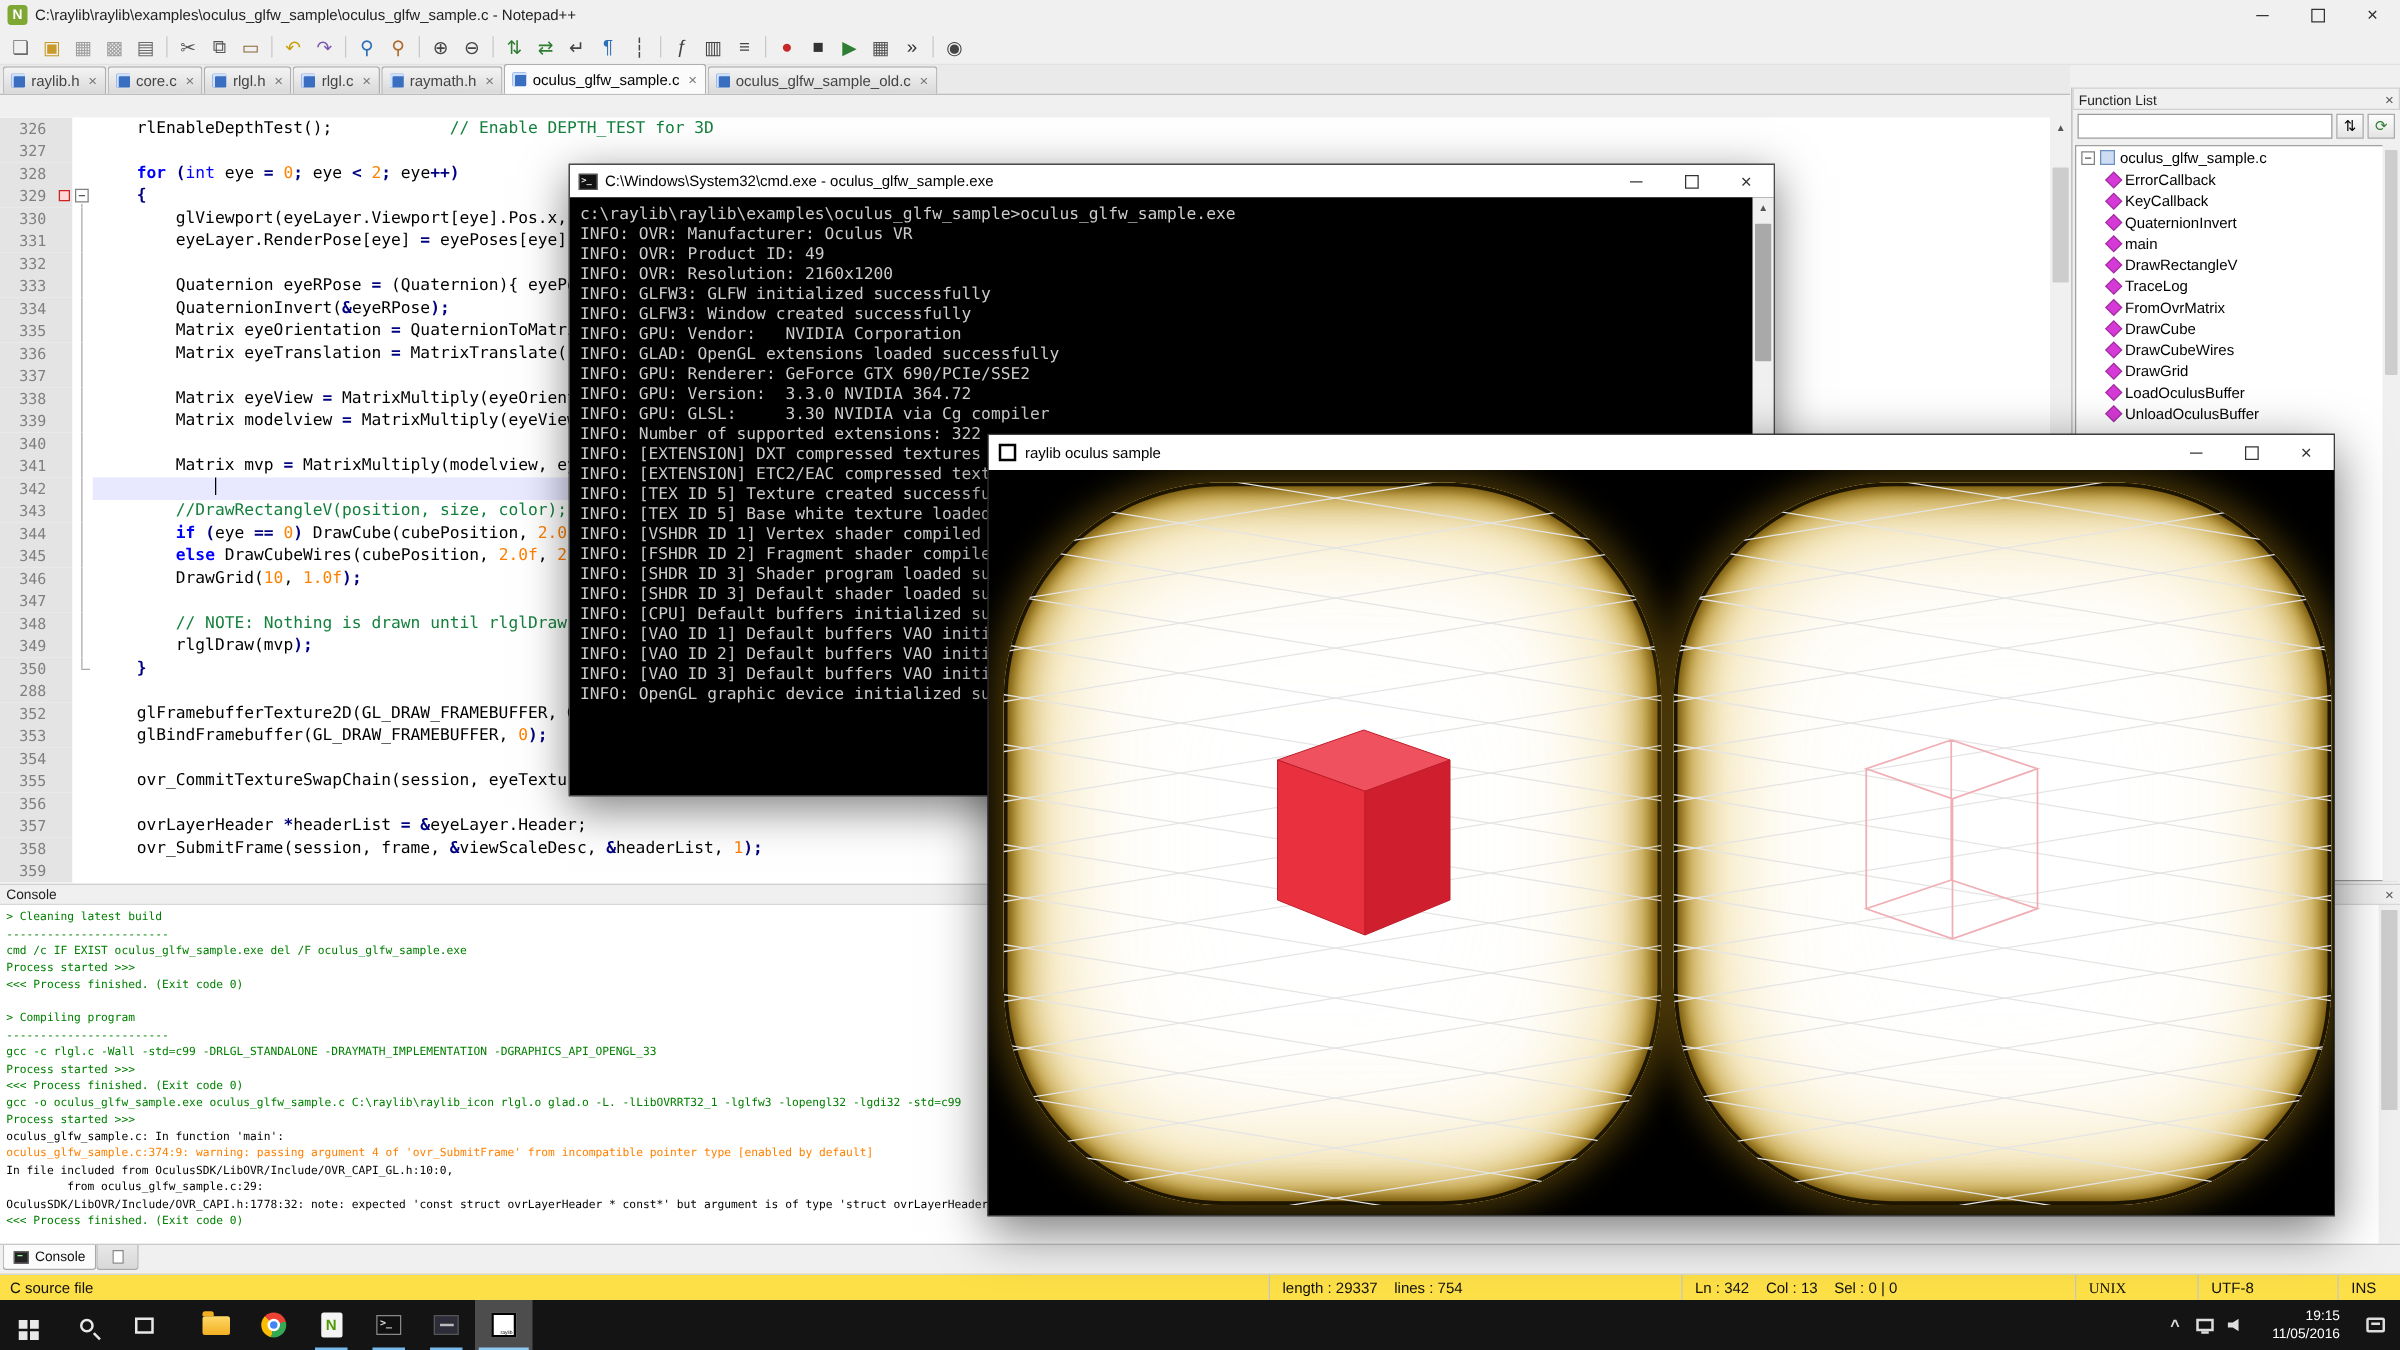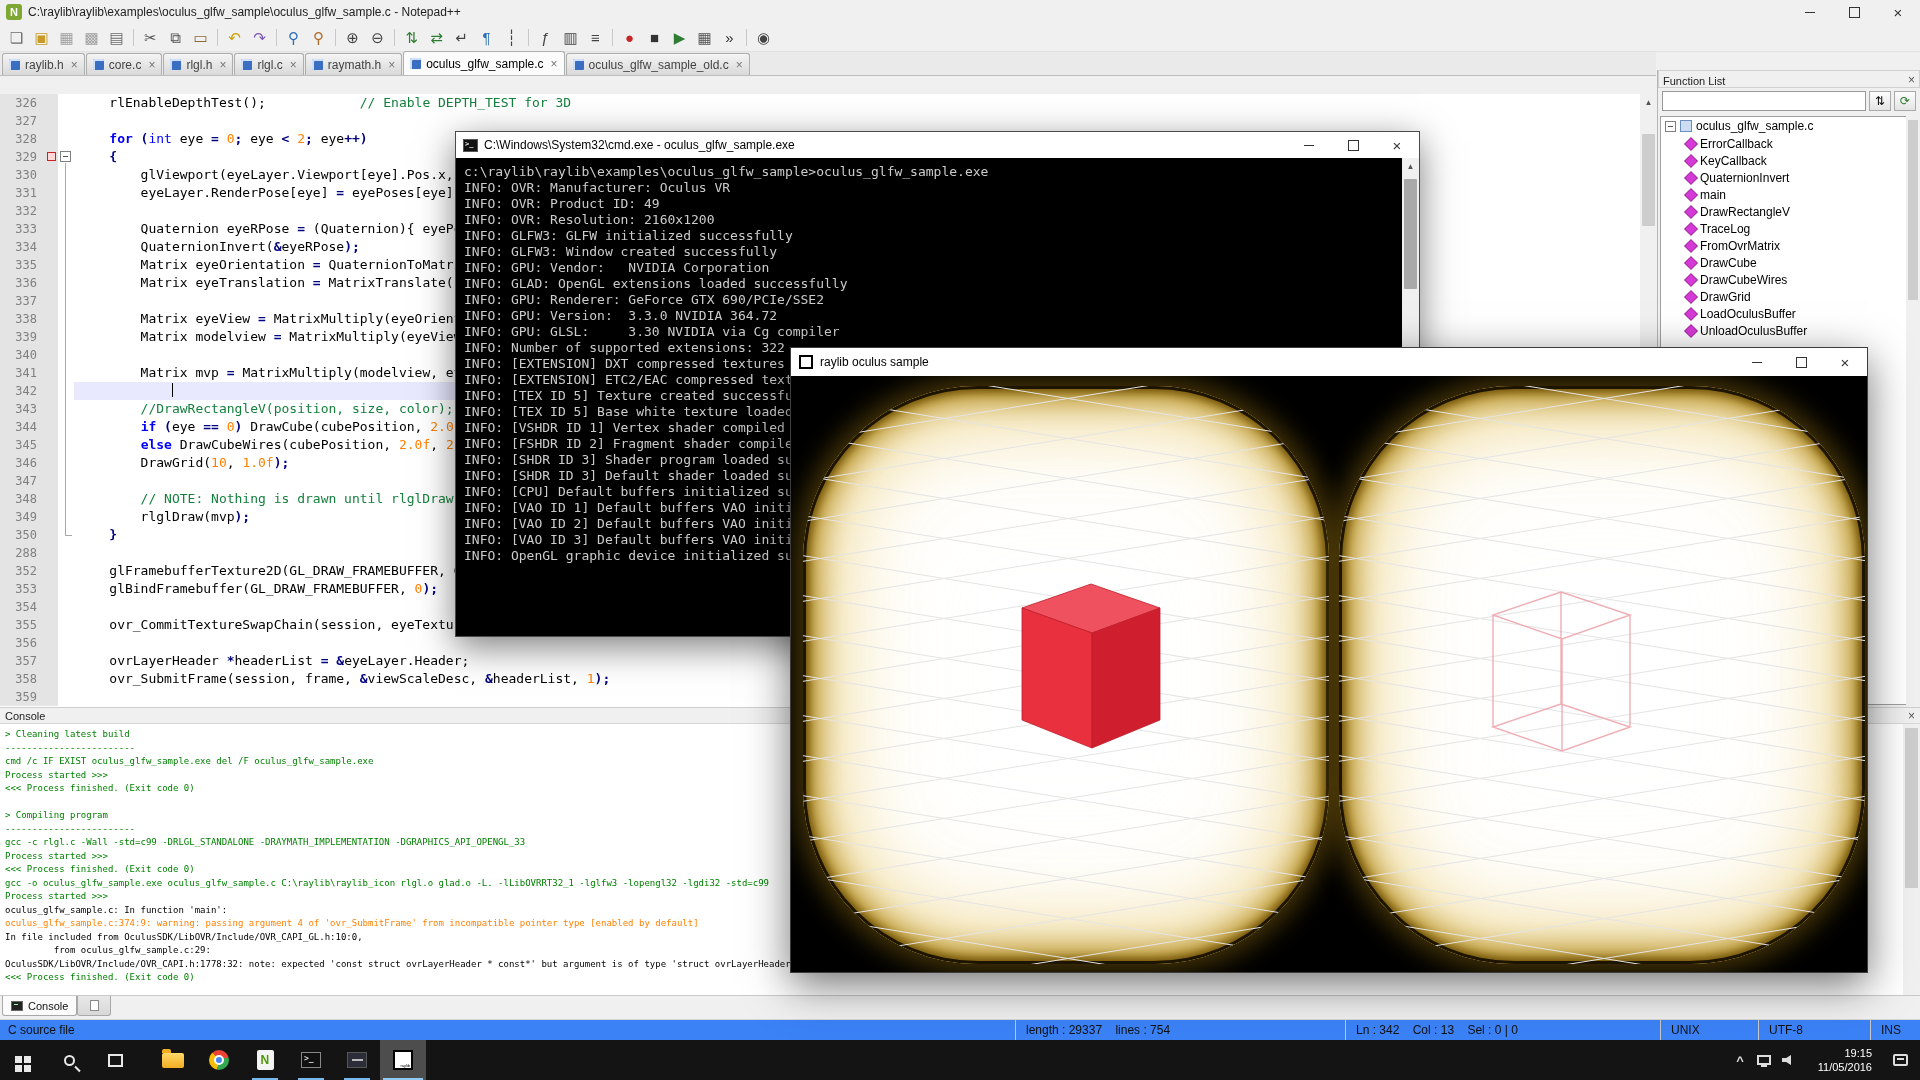--- a/index.html
+++ b/index.html
@@ -73,21 +73,21 @@
   .con-g{color:#008000}.con-k{color:#000}.con-o{color:#ff8000}
   #con-scroll{position:absolute;right:0;top:17px;width:17px;bottom:0;background:#f0f0f0}
   
   #contabs{position:absolute;left:0;top:995px;width:1920px;height:24px;background:#f0f0f0;display:flex;align-items:flex-start;padding-left:2px;border-top:1px solid #c9c9c9}
   .con-tab{height:20px;display:flex;align-items:center;gap:5px;padding:0 8px;border:1px solid #a8a8a8;border-top:none;border-radius:0 0 3px 3px;background:#fbfbfb;font-size:11px;color:#111}
   .con-tab2{width:34px;justify-content:center;background:linear-gradient(#e8e8e8,#d8d8d8)}
   .mini-console{width:12px;height:10px;background:#222;border:1px solid #666;position:relative}
   .mini-console::after{content:'';position:absolute;left:2px;top:2px;width:4px;height:1px;background:#9f9}
   .mini-doc{width:9px;height:11px;background:#fff;border:1px solid #888}
   
-  #statusbar{position:absolute;left:0;top:1019px;width:1920px;height:21px;background:#3b82f6;border-top:1px solid #d4d4d4;display:flex;align-items:center;font-size:12px;color:#111}
+  #statusbar{position:absolute;left:0;top:1019px;width:1920px;height:21px;background:#fde047;border-top:1px solid #d4d4d4;display:flex;align-items:center;font-size:12px;color:#111}
   .sb-field{height:100%;display:flex;align-items:center;padding:0 10px;border-left:1px solid #c6c6c6;white-space:pre;flex:none}
   .sb-field.grow{flex:1;border-left:none;padding-left:8px}
 
   
   #cmd{position:absolute;left:455px;top:131px;width:965px;height:506px;z-index:5;border:1px solid #4a4a4a;box-shadow:0 10px 34px rgba(0,0,0,.5);background:#000}
   .cmd-titlebar{height:26px;background:#fff;display:flex;align-items:center;padding-left:7px;font-size:12px;color:#000}
   .cmd-ico{width:15px;height:13px;background:#111;border:1px solid #555;margin-right:6px;position:relative}
   .cmd-ico::after{content:'>_';position:absolute;left:1px;top:0;font:bold 7px "DejaVu Sans Mono",monospace;color:#eee}
   #cmd-body{position:absolute;left:0;top:26px;right:17px;bottom:0;background:#000;padding:6px 8px;font-family:"DejaVu Sans Mono","Liberation Mono",monospace;font-size:13px;line-height:16px;color:#cccccc;overflow:hidden}
   .cmd-line{white-space:pre}
@@ -554,21 +554,21 @@
       </div>
       <div class="con-tab con-tab2">
         <span class="mini-doc"></span>
       </div>
     </div>
 
     <div id="statusbar">
         <div class="sb-field grow">C source file</div>
         <div class="sb-field" style="width: 330px;">length : 29337    lines : 754</div>
         <div class="sb-field" style="width: 315px;">Ln : 342    Col : 13    Sel : 0 | 0</div>
-        <div class="sb-field" style="width: 98px;">UNIX</div>
+        <div class="sb-field" style="width: 98px; font-family: Liberation Serif, serif;">UNIX</div>
         <div class="sb-field" style="width: 112px;">UTF-8</div>
         <div class="sb-field" style="width: 50px;">INS</div>
       </div>
   </div>
 
   <div id="cmd">
     <div class="cmd-titlebar">
       <span class="cmd-ico"></span>
       <span class="titlebar-title">C:\Windows\System32\cmd.exe - oculus_glfw_sample.exe</span>
       <span class="tb-spacer"></span>

